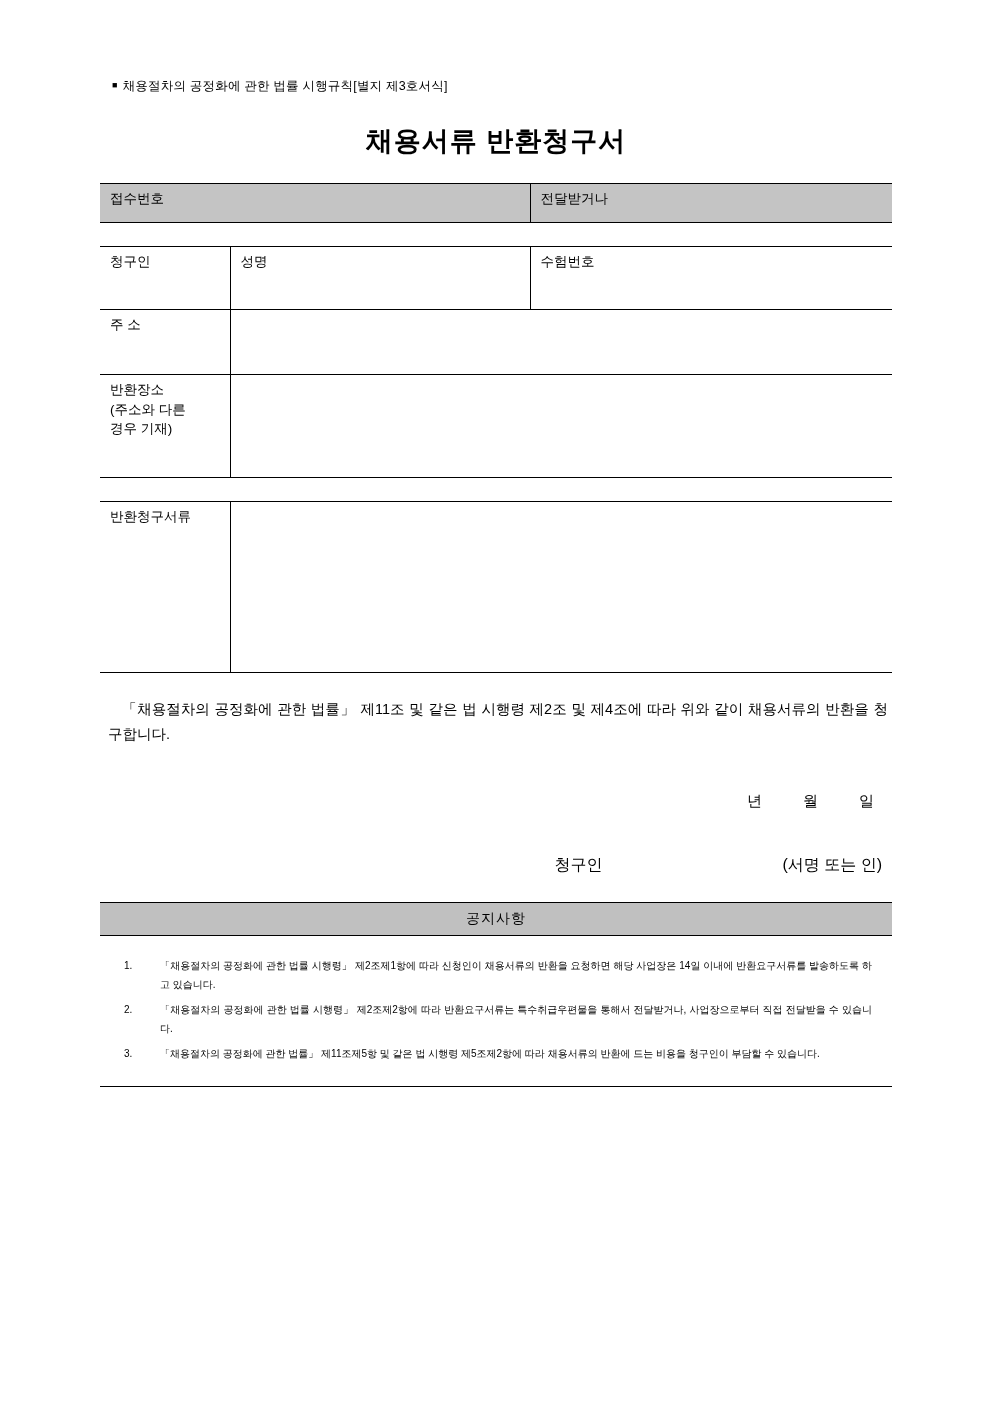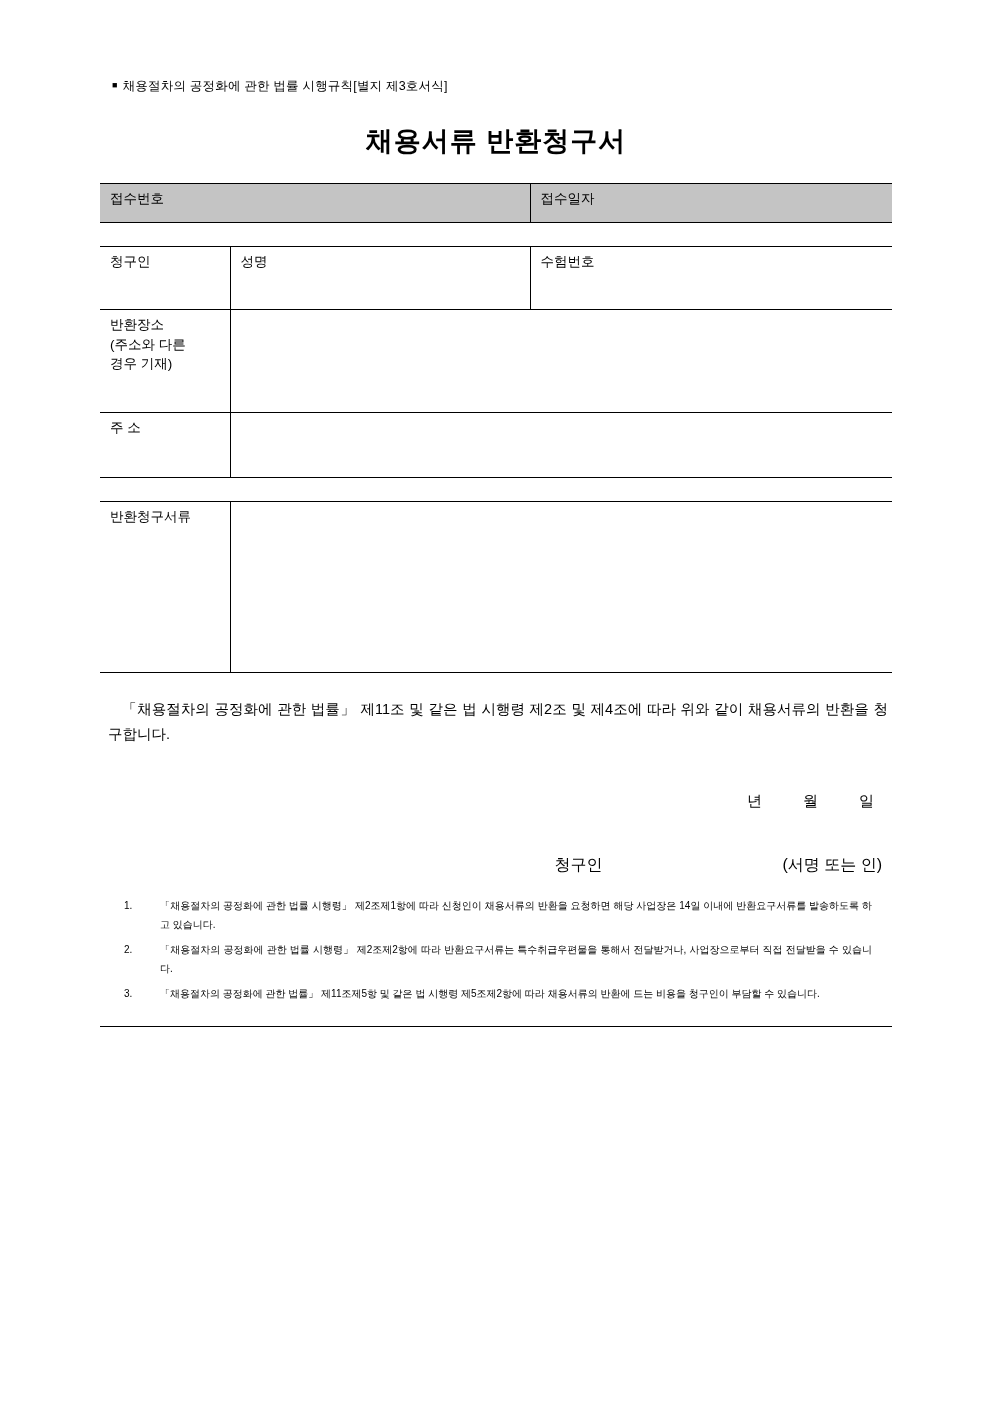--- a/index.html
+++ b/index.html
@@ -161,42 +161,42 @@
 
   <table class="form">
     <colgroup>
       <col style="width:130px">
       <col style="width:300px">
       <col>
     </colgroup>
     <tbody>
         <tr class="hdr-row">
       <td colspan="2" class="vline-r">접수번호</td>
-      <td>접수일자</td>
+      <td>전달받거나</td>
     </tr>
     <tr class="gap-row">
           <td colspan="3"></td>
         </tr>
     <tr>
       <td style="height:52px" class="vline-r">청구인</td>
       <td class="vline-r">성명</td>
       <td>수험번호</td>
+    </tr>
+    <tr>
+      <td style="height:54px" class="vline-r">주 소</td>
+      <td colspan="2"></td>
     </tr>
     <tr>
       <td style="height:92px" class="vline-r">
         <div>반환장소</div>
         <div>(주소와    다른</div>
         <div>경우 기재)</div>
       </td>
       <td colspan="2"></td>
     </tr>
-    <tr>
-      <td style="height:54px" class="vline-r">주 소</td>
-      <td colspan="2"></td>
-    </tr>
     <tr class="gap-row">
           <td colspan="3"></td>
         </tr>
     <tr>
       <td style="height:160px" class="vline-r">반환청구서류</td>
       <td colspan="2"></td>
     </tr>
   </tbody>
     </table>
 
@@ -207,20 +207,21 @@
     <span>월</span>
     <span>일</span>
   </div>
 
   <div class="sign-line">
     <span class="claimant">청구인</span>
     <span>(서명 또는 인)</span>
   </div>
 
 
+  <div class="notice-head">공지사항</div>
   <div class="notice-body">
     <ol class="notice-list">
       <li>「채용절차의 공정화에 관한 법률 시행령」  제2조제1항에 따라 신청인이 채용서류의 반환을 요청하면 해당 사업장은 14일 이내에 반환요구서류를 발송하도록 하고 있습니다.</li>
       <li>「채용절차의 공정화에 관한 법률 시행령」   제2조제2항에 따라 반환요구서류는 특수취급우편물을 통해서 전달받거나, 사업장으로부터 직접 전달받을 수 있습니다.</li>
       <li>「채용절차의 공정화에 관한 법률」   제11조제5항 및 같은 법 시행령 제5조제2항에 따라 채용서류의 반환에 드는 비용을 청구인이 부담할 수 있습니다.</li>
     </ol>
   </div>
 
 
 </div>

